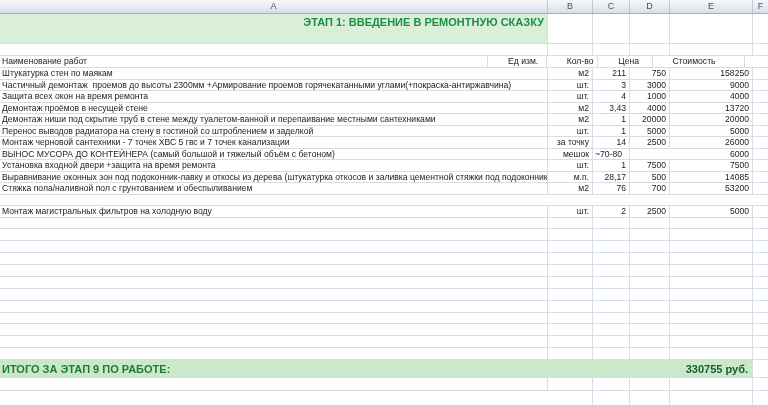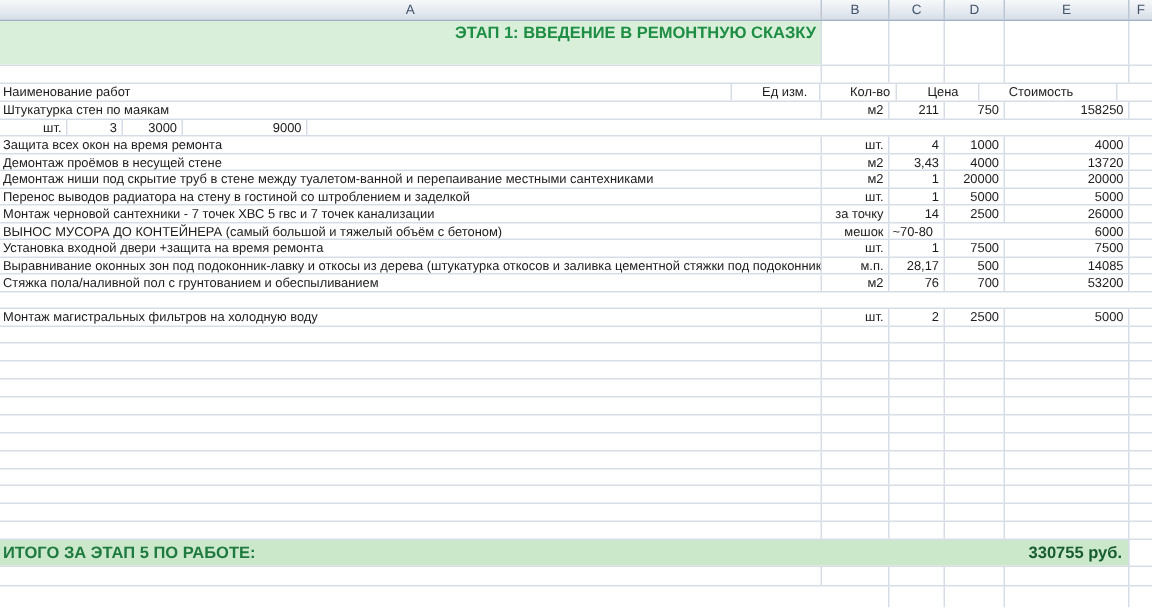--- a/index.html
+++ b/index.html
@@ -91,20 +91,21 @@
   <div class="tbody">
       <div class="trow">
     <div class="cell cA">Штукатурка стен по маякам</div>
     <div class="cell cB right">м2</div>
     <div class="cell cC right num">211</div>
     <div class="cell cD right num">750</div>
     <div class="cell cE right num">158250</div>
     <div class="cell cF"></div>
   </div>
       <div class="trow">
+    <div class="cell cA">Частичный демонтаж  проемов до высоты 2300мм +Армирование проемов горячекатанными углами(+покраска-антиржавчина)</div>
     <div class="cell cB right">шт.</div>
     <div class="cell cC right num">3</div>
     <div class="cell cD right num">3000</div>
     <div class="cell cE right num">9000</div>
     <div class="cell cF"></div>
   </div>
       <div class="trow">
     <div class="cell cA">Защита всех окон на время ремонта</div>
     <div class="cell cB right">шт.</div>
     <div class="cell cC right num">4</div>
@@ -288,21 +289,21 @@
     <div class="cell cB right"></div>
     <div class="cell cC right num"></div>
     <div class="cell cD right num"></div>
     <div class="cell cE right num"></div>
     <div class="cell cF"></div>
   </div>
     </div>
 
   <div class="row rTotal">
     <div class="mergedAE">
-      <span class="totalLabel">ИТОГО ЗА ЭТАП 5 ПО РАБОТЕ:</span>
+      <span class="totalLabel">ИТОГО ЗА ЭТАП 9 ПО РАБОТЕ:</span>
       <span class="totalValue">330755 руб.</span>
     </div>
     <div class="cell cF"></div>
   </div>
 
   <div class="rBlank2">
       <div class="trow">
     <div class="cell cA"></div>
     <div class="cell cB right"></div>
     <div class="cell cC right num"></div>

